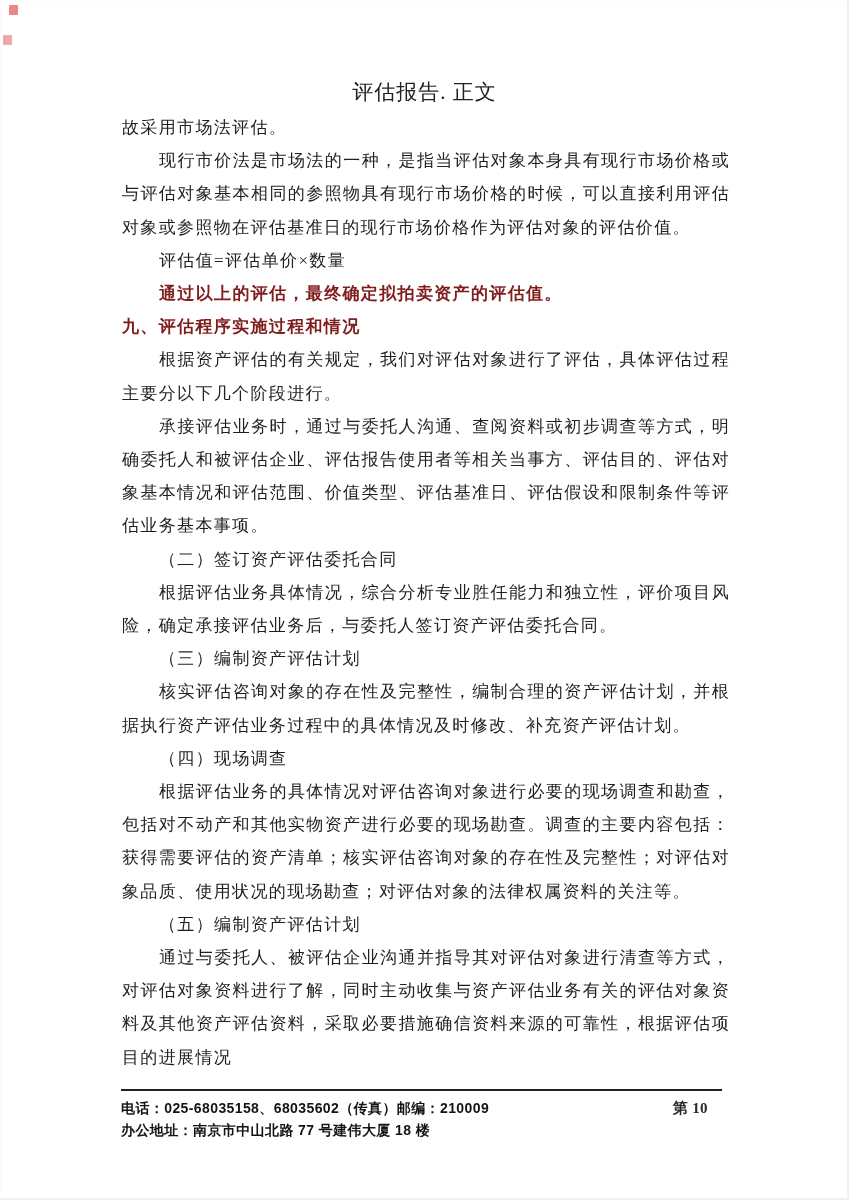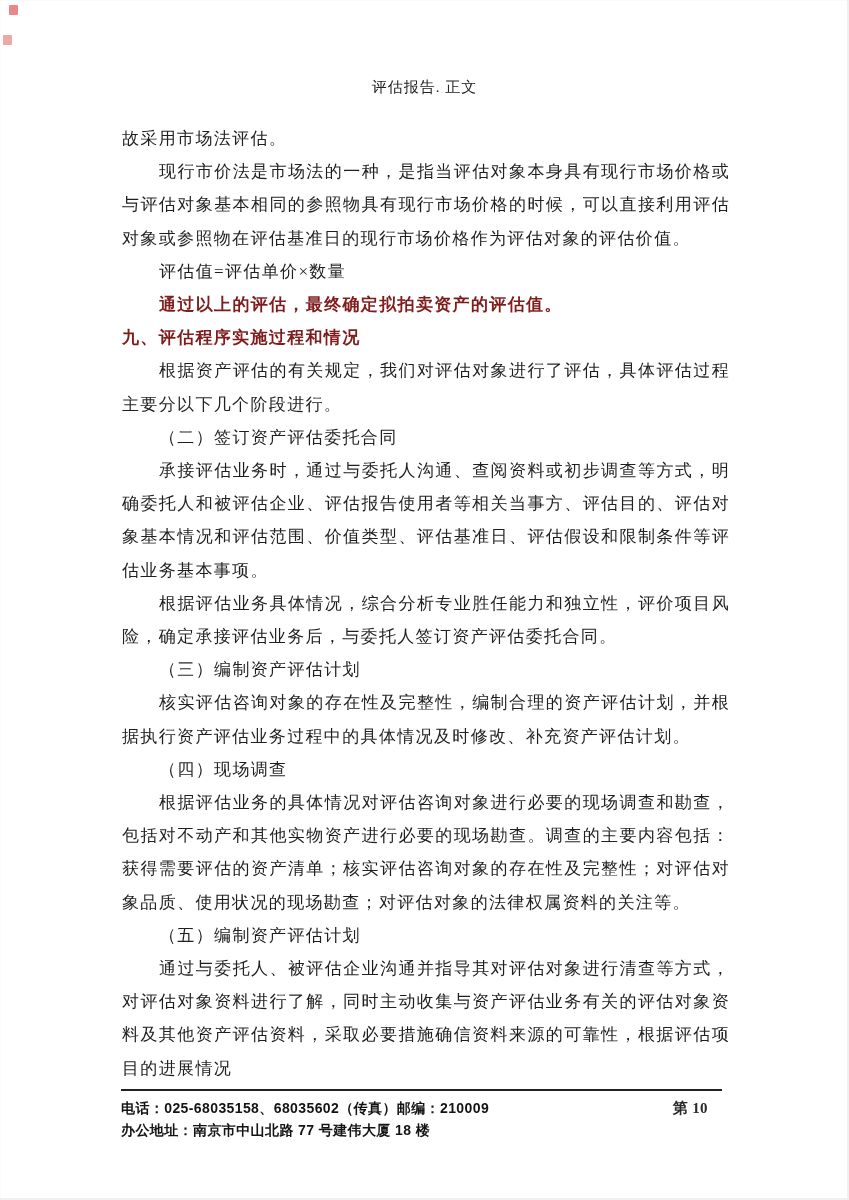--- a/index.html
+++ b/index.html
@@ -27,29 +27,29 @@
   }
   .stamp-mark.m1 { left: 9px;  top: 5px;  width: 9px;  height: 10px; }
   .stamp-mark.m2 { left: 3px;  top: 35px; width: 9px;  height: 10px; opacity: 0.55; }
 
   .doc-title {
     position: absolute;
     top: 78px;
     left: 0;
     right: 0;
     text-align: center;
-    font-size: 15px;
+    font-size: 21px;
     letter-spacing: 1px;
     color: #222;
   }
 
   .doc-body {
     position: absolute;
     left: 122px;
-    top: 122px;
+    top: 111px;
     width: 608px;
     font-size: 17px;
     line-height: 33.2px;
     letter-spacing: 1.35px;
   }
   .para {
     margin: 0;
     text-align: justify;
   }
   .para.indent { text-indent: 37px; }
@@ -94,22 +94,22 @@
   <div class="doc-title">评估报告. 正文</div>
 
   <div class="doc-body">
 
   <p class="para">故采用市场法评估。</p>
       <p class="para indent">现行市价法是市场法的一种，是指当评估对象本身具有现行市场价格或与评估对象基本相同的参照物具有现行市场价格的时候，可以直接利用评估对象或参照物在评估基准日的现行市场价格作为评估对象的评估价值。</p>
       <p class="para indent">评估值=评估单价×数量</p>
       <p class="para indent bold">通过以上的评估，最终确定拟拍卖资产的评估值。</p>
       <p class="para bold">九、评估程序实施过程和情况</p>
       <p class="para indent">根据资产评估的有关规定，我们对评估对象进行了评估，具体评估过程主要分以下几个阶段进行。</p>
+      <p class="para indent">承接评估业务时，通过与委托人沟通、查阅资料或初步调查等方式，明确委托人和被评估企业、评估报告使用者等相关当事方、评估目的、评估对象基本情况和评估范围、价值类型、评估基准日、评估假设和限制条件等评估业务基本事项。</p>
       <p class="para indent">（二）签订资产评估委托合同</p>
-      <p class="para indent">承接评估业务时，通过与委托人沟通、查阅资料或初步调查等方式，明确委托人和被评估企业、评估报告使用者等相关当事方、评估目的、评估对象基本情况和评估范围、价值类型、评估基准日、评估假设和限制条件等评估业务基本事项。</p>
       <p class="para indent">根据评估业务具体情况，综合分析专业胜任能力和独立性，评价项目风险，确定承接评估业务后，与委托人签订资产评估委托合同。</p>
       <p class="para indent">（三）编制资产评估计划</p>
       <p class="para indent">核实评估咨询对象的存在性及完整性，编制合理的资产评估计划，并根据执行资产评估业务过程中的具体情况及时修改、补充资产评估计划。</p>
       <p class="para indent">（四）现场调查</p>
       <p class="para indent">根据评估业务的具体情况对评估咨询对象进行必要的现场调查和勘查，包括对不动产和其他实物资产进行必要的现场勘查。调查的主要内容包括：获得需要评估的资产清单；核实评估咨询对象的存在性及完整性；对评估对象品质、使用状况的现场勘查；对评估对象的法律权属资料的关注等。</p>
       <p class="para indent">（五）编制资产评估计划</p>
       <p class="para indent">通过与委托人、被评估企业沟通并指导其对评估对象进行清查等方式，对评估对象资料进行了解，同时主动收集与资产评估业务有关的评估对象资料及其他资产评估资料，采取必要措施确信资料来源的可靠性，根据评估项目的进展情况</p>
     </div>
 
   <div class="doc-footer">

